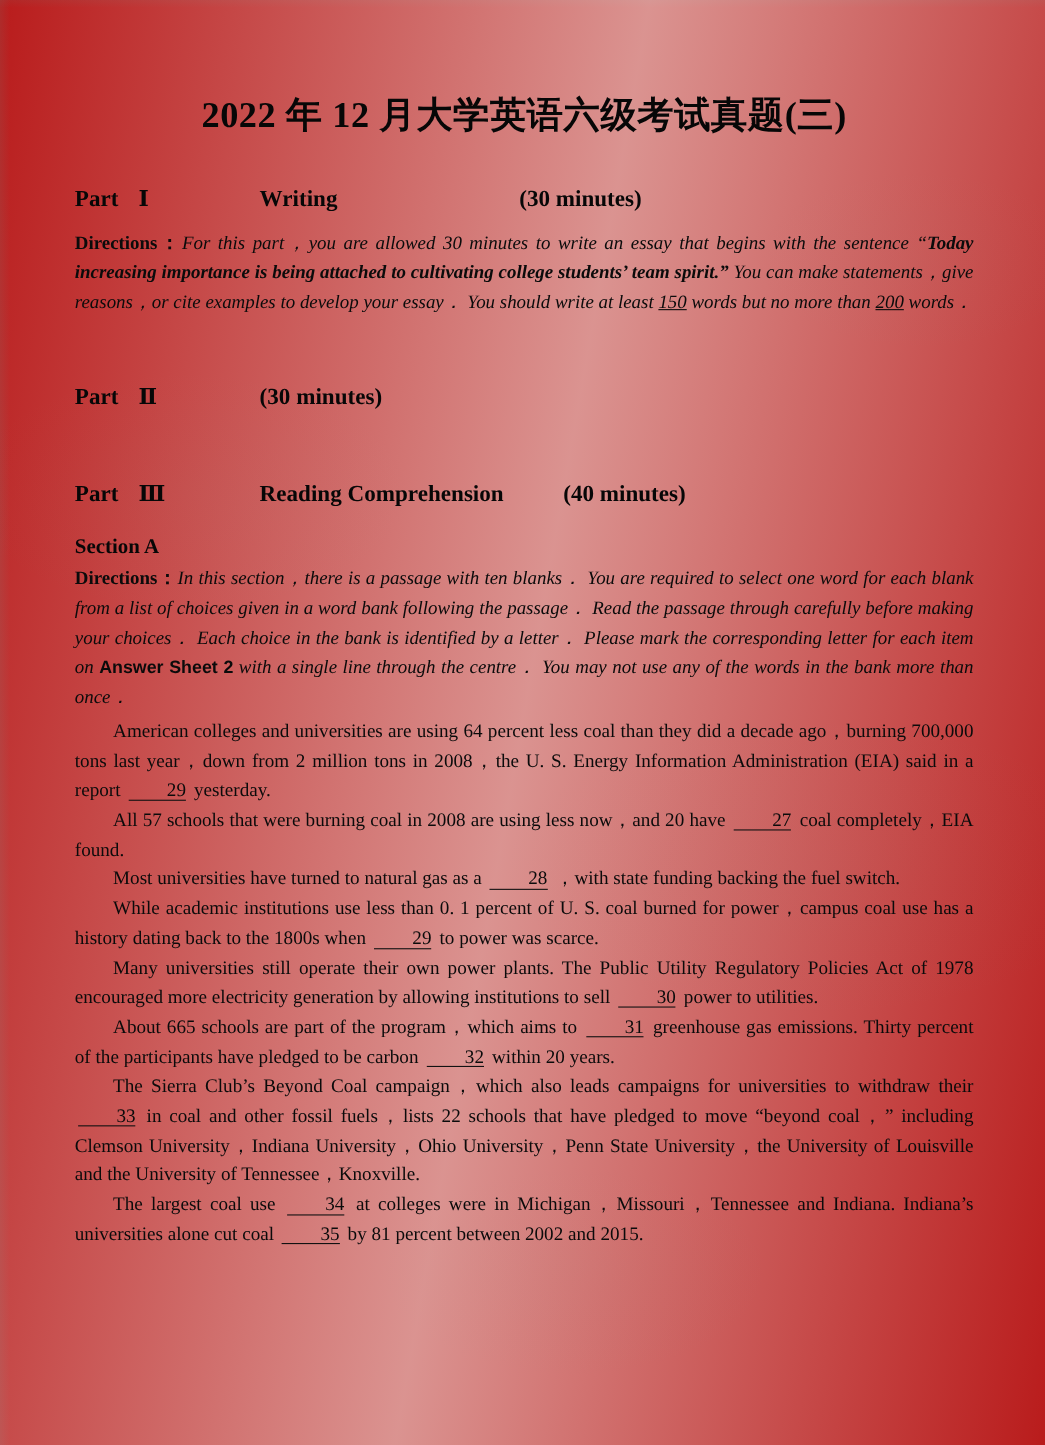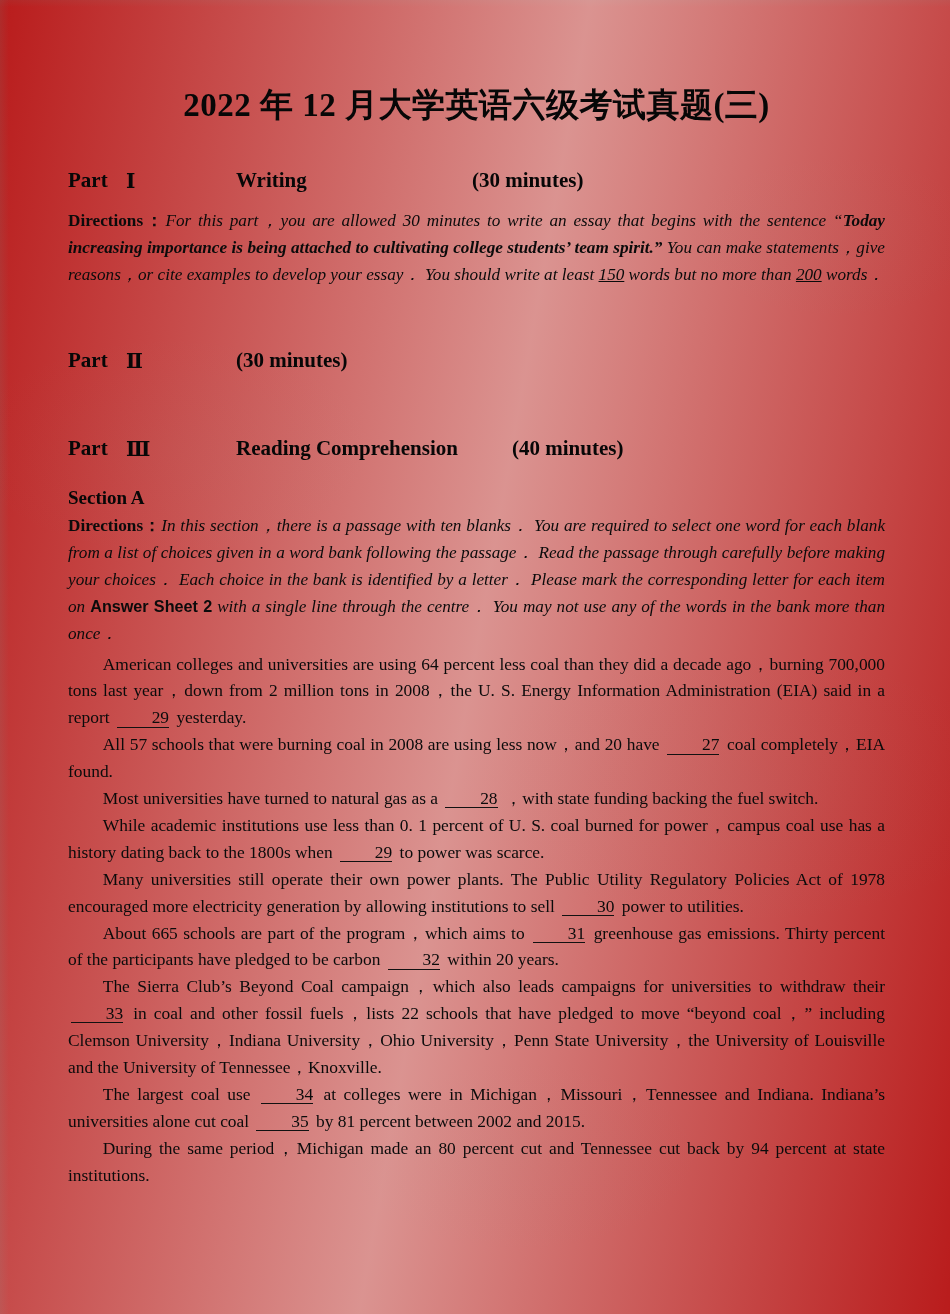--- a/index.html
+++ b/index.html
@@ -203,18 +203,17 @@
 
       <p><span>Many universities still operate their own power plants. The Public Utility Regulatory Policies Act of 1978 encouraged more electricity generation by allowing institutions to sell </span><span class="blank">30</span><span> power to utilities.</span></p>
 
 
       <p><span>About 665 schools are part of the program，which aims to </span><span class="blank">31</span><span> greenhouse gas emissions. Thirty percent of the participants have pledged to be carbon </span><span class="blank">32</span><span> within 20 years.</span></p>
 
       <p><span>The Sierra Club’s Beyond Coal campaign，which also leads campaigns for universities to withdraw their </span><span class="blank">33</span><span> in coal and other fossil fuels，lists 22 schools that have pledged to move “beyond coal，” including Clemson University，Indiana University，Ohio University，Penn State University，the University of Louisville and the University of Tennessee，Knoxville.</span></p>
 
       <p><span>The largest coal use </span><span class="blank">34</span><span> at colleges were in Michigan，Missouri，Tennessee and Indiana. Indiana’s universities alone cut coal </span><span class="blank">35</span><span> by 81 percent between 2002 and 2015.</span></p>
 
-      <p><span>During the same period，Michigan made an 80 percent cut and Tennessee cut back by 94 percent at state institutions.</span></p>
 
     </div>
 
   </div>
 </div>
 
 </body></html>

